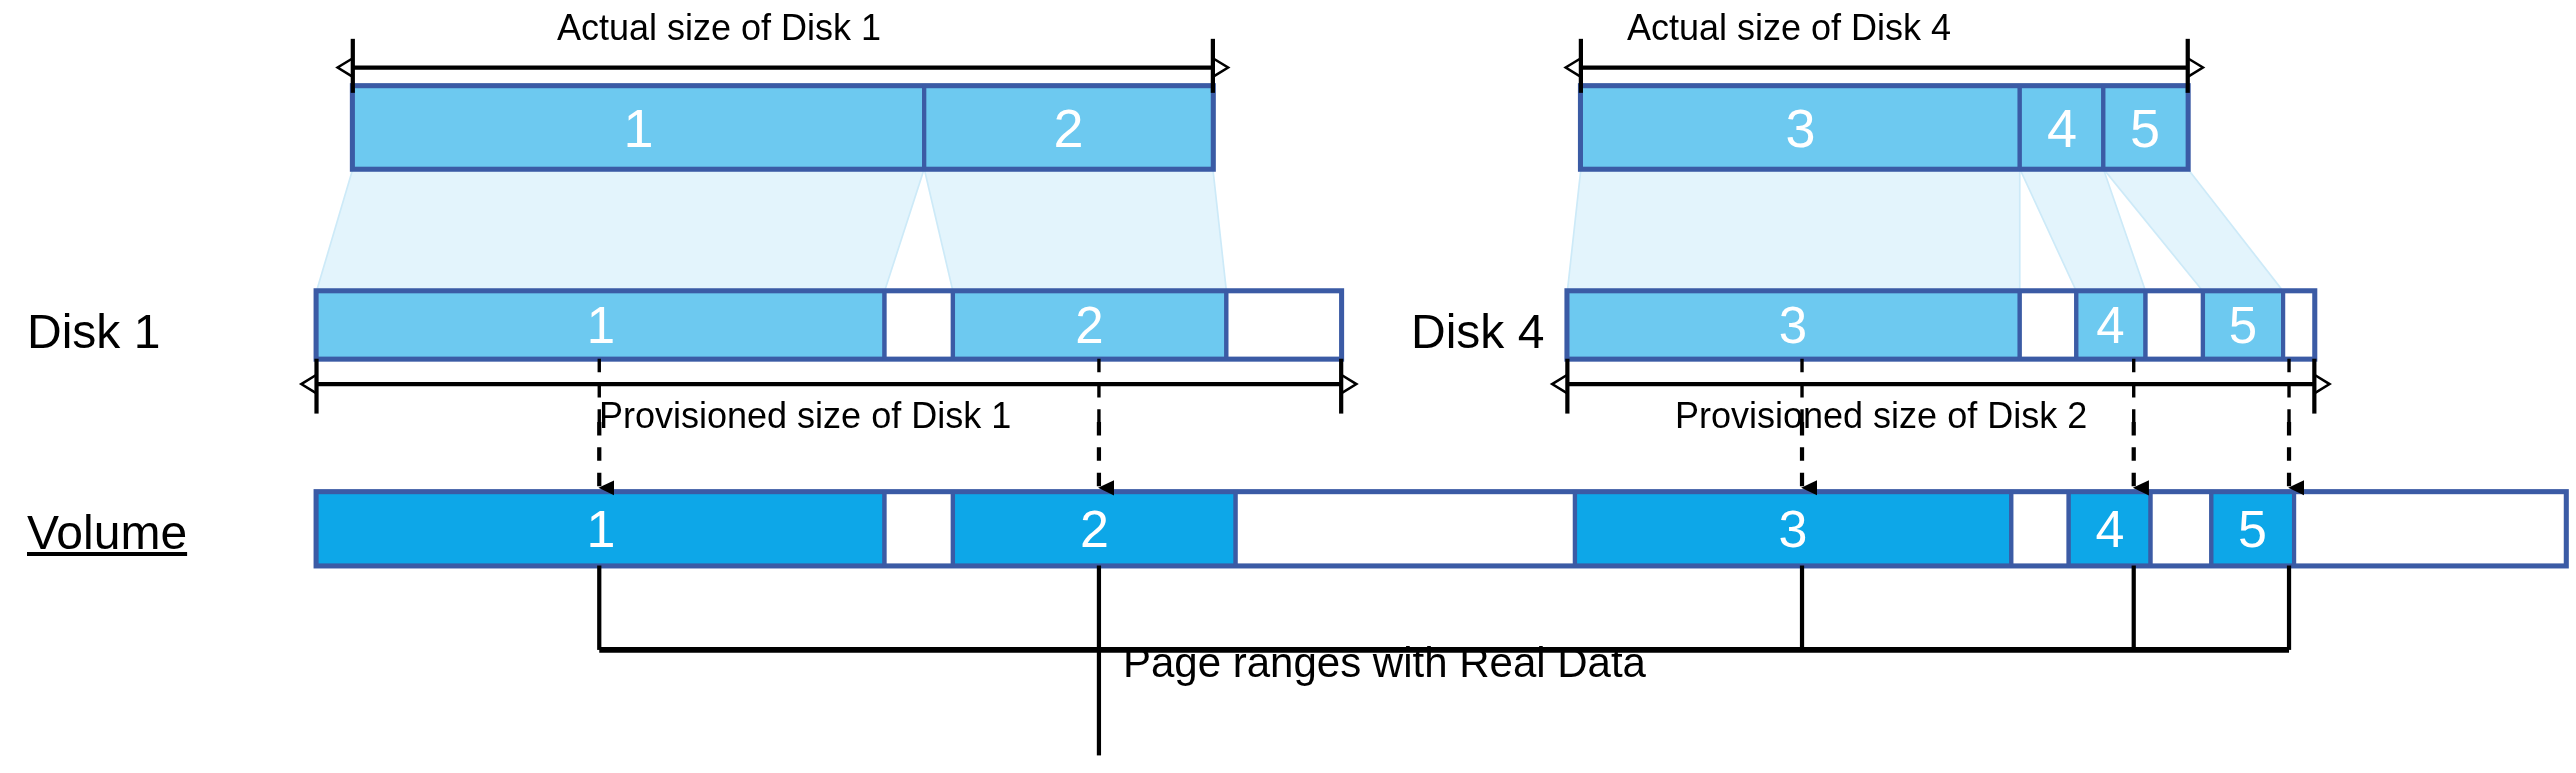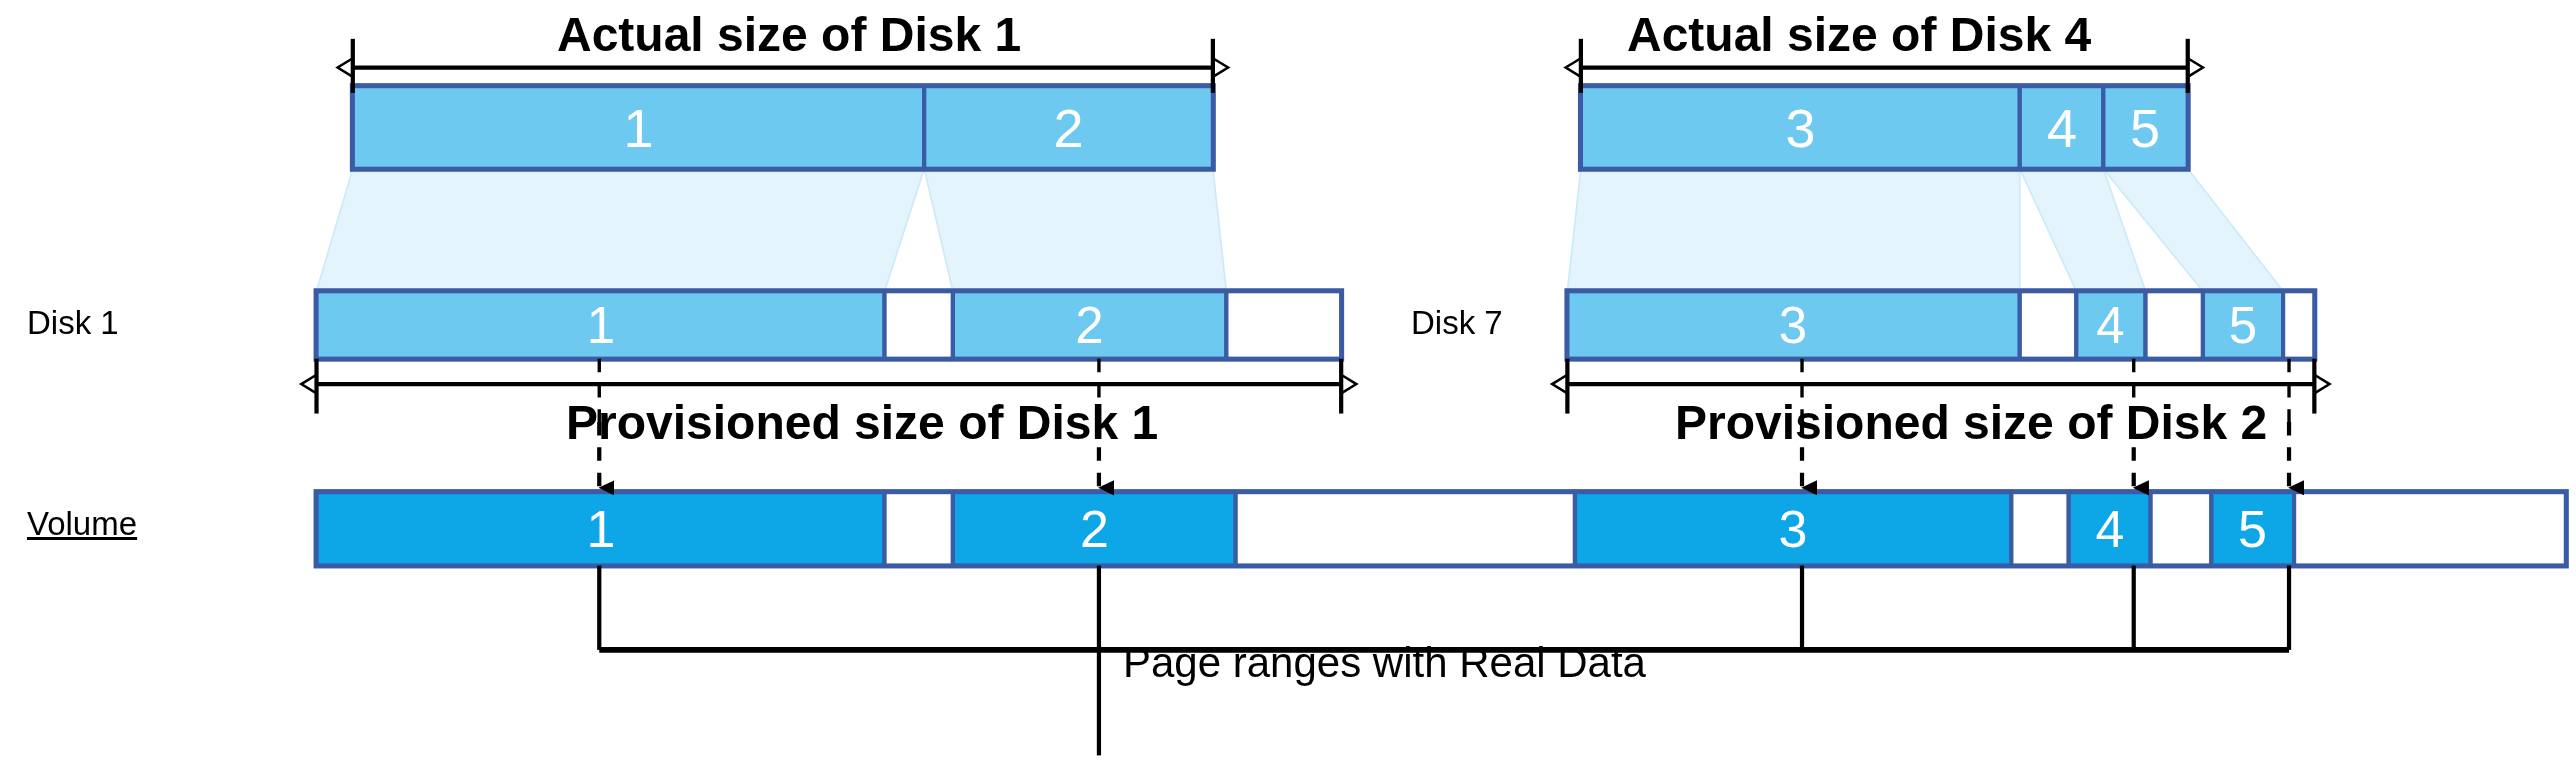--- a/index.html
+++ b/index.html
@@ -1,21 +1,21 @@
 <!DOCTYPE html>
 <html style="font-size:13.5px"><head>
 <meta charset="utf-8">
 <style>
   html,body{margin:0;padding:0;background:#ffffff;}
   body{width:2576px;height:774px;font-family:"Liberation Sans",sans-serif;}
   #stage{position:relative;width:2576px;height:774px;overflow:hidden;background:#fff;}
   #svgroot{position:absolute;left:0;top:0;width:2576px;height:774px;}
   .lbl{position:absolute;font-family:"Liberation Sans",sans-serif;color:#000;white-space:nowrap;}
-  .dim-label{font-size:48px;font-weight:bold;}
-  .row-label{font-size:33px;}
+  .dim-label{font-size:36px;}
+  .row-label{font-size:48px;}
   .note{font-size:42px;line-height:52px;}
   .segnum{position:absolute;color:#ffffff;font-family:"Liberation Sans",sans-serif;font-size:52px;
           display:flex;align-items:center;justify-content:center;pointer-events:none;}
 </style>
 </head>
 <body>
 
 <div id="stage">
   <svg id="svgroot" viewBox="0 0 3052 917">
     <defs>
@@ -100,25 +100,25 @@
         <line x1="2135" y1="670" x2="2135" y2="770" stroke="#000000" stroke-width="5"></line>
         <line x1="2528" y1="670" x2="2528" y2="770" stroke="#000000" stroke-width="5"></line>
         <line x1="2712" y1="670" x2="2712" y2="770" stroke="#000000" stroke-width="5"></line>
         <line x1="710" y1="770" x2="2712" y2="770" stroke="#000000" stroke-width="7"></line>
         <line x1="1302" y1="770" x2="1302" y2="895" stroke="#000000" stroke-width="5"></line>
       </g>
   </svg>
 
   <div class="lbl dim-label" id="lbl-actual1" style="left: 557px; top: 6.8px;">Actual size of Disk 1</div>
   <div class="lbl dim-label" id="lbl-actual2" style="left: 1627px; top: 6.8px;">Actual size of Disk 4</div>
-  <div class="lbl dim-label" id="lbl-prov1" style="left: 566px; top: 395px;">Provisioned size of Disk 1</div>
+  <div class="lbl dim-label" id="lbl-prov1" style="left: 599px; top: 395px;">Provisioned size of Disk 1</div>
   <div class="lbl dim-label" id="lbl-prov2" style="left: 1675px; top: 395px; text-align: center;">Provisioned size of Disk 2</div>
 
   <div class="lbl row-label" id="lbl-disk1" style="left: 27px; top: 304px;">Disk 1</div>
-  <div class="lbl row-label" id="lbl-disk2" style="left: 1411px; top: 304px;">Disk 7</div>
+  <div class="lbl row-label" id="lbl-disk2" style="left: 1411px; top: 304px;">Disk 4</div>
   <div class="lbl row-label" id="lbl-volume" style="left: 27px; top: 505px; text-decoration: underline;">Volume</div>
 
   <div class="lbl note" id="note-box" style="left: 1123px; top: 626px; margin-top: 11px;">
     <div>Page ranges with Real Data</div>
   </div>
 
   <div id="segnums">
       <div class="segnum" style="left: 353px; top: 86px; width: 571px; height: 83px; font-size: 54px;">1</div>
       <div class="segnum" style="left: 924px; top: 86px; width: 289px; height: 83px; font-size: 54px;">2</div>
       <div class="segnum" style="left: 1581px; top: 86px; width: 439px; height: 83px; font-size: 54px;">3</div>

